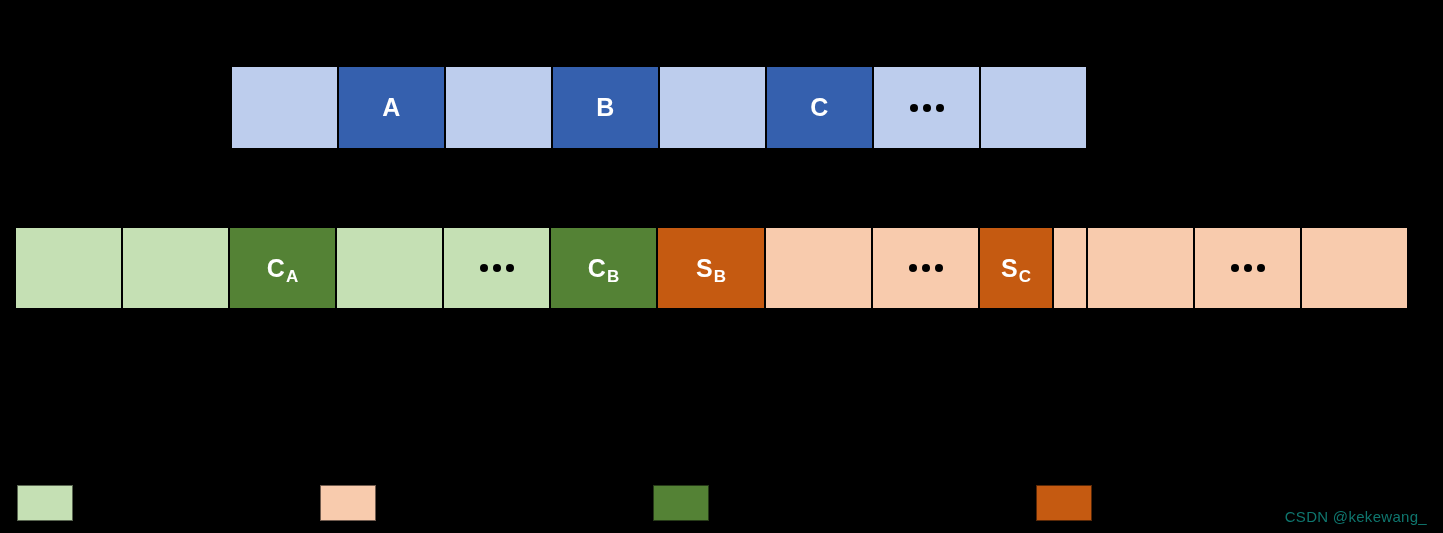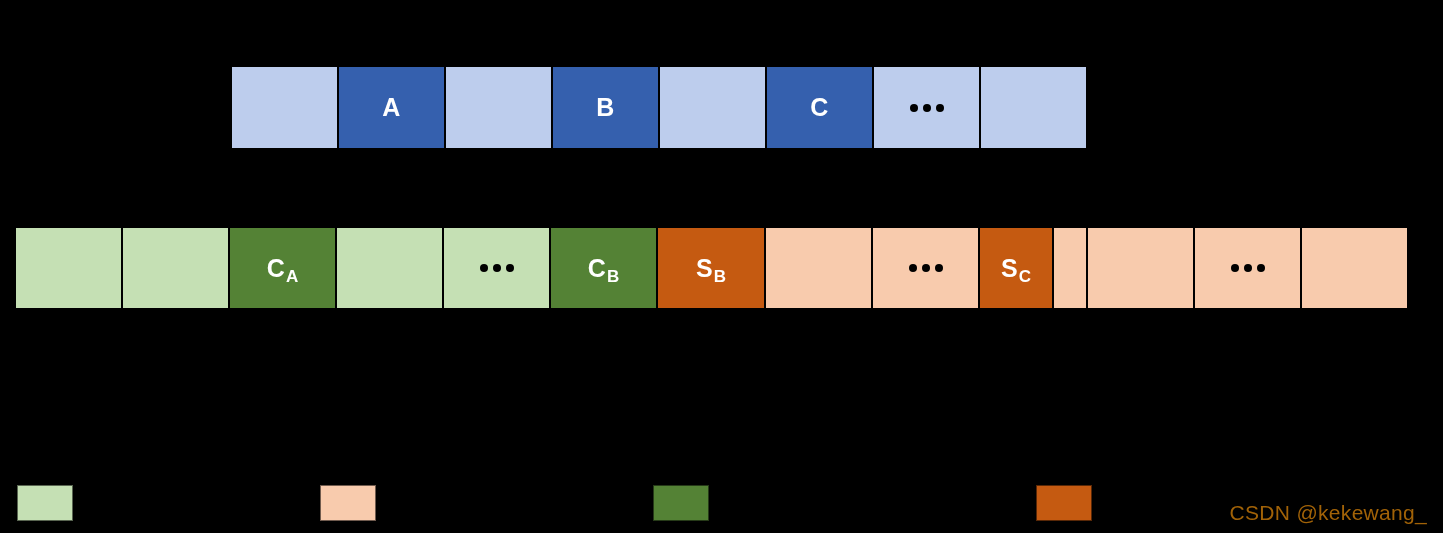--- a/index.html
+++ b/index.html
@@ -105,22 +105,22 @@
     color: #000000;
     font-size: 19px;
     white-space: nowrap;
   }
 
   
   #watermark {
     position: absolute;
     right: 16px;
     bottom: 8px;
-    color: #a16207;
-    font-size: 21px;
+    color: #0f766e;
+    font-size: 15px;
     letter-spacing: 0.3px;
     white-space: nowrap;
   }
 </style>
 </head>
 <body>
 
 <div class="stage">
 
   <div class="row" id="row-sequence">

